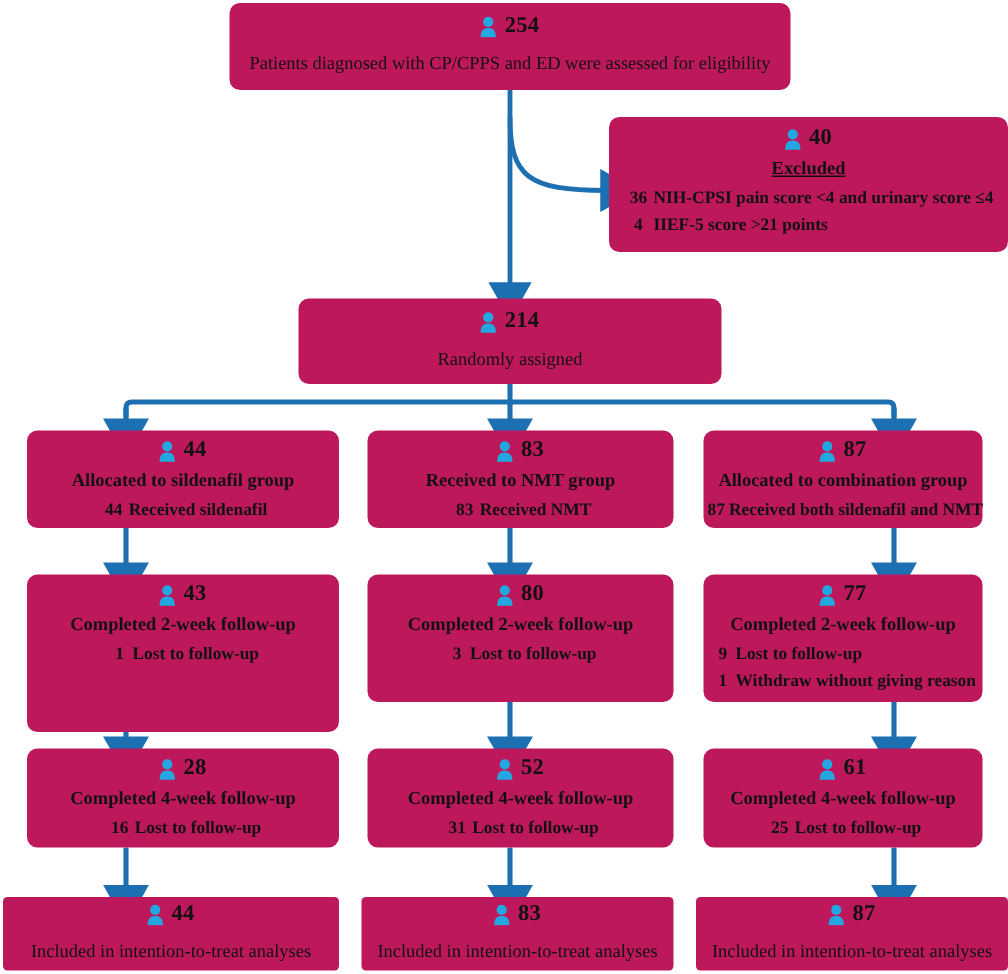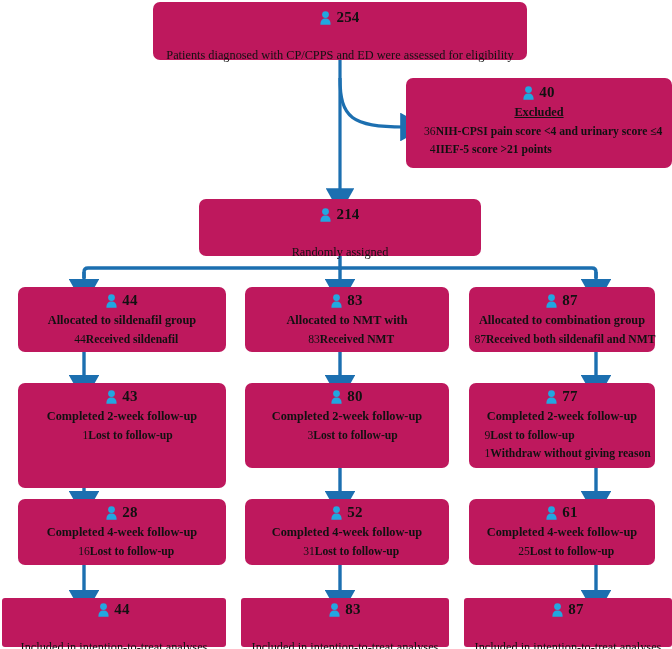--- a/index.html
+++ b/index.html
@@ -44,39 +44,39 @@
     font-size:12.3px;
     line-height:1.25;
     margin-top:5px;
     white-space:nowrap;
   }
   .title.u{text-decoration:underline;}
   .plain{
     font-weight:normal;
     font-size:12.3px;
     line-height:1.3;
-    margin-top:23px;
+    margin-top:10px;
     white-space:nowrap;
   }
   .rows{
     margin-top:3px;
     display:inline-block;
     text-align:left;
   }
   .row{
     display:flex;
     align-items:baseline;
     font-size:11.6px;
     line-height:1.5;
     white-space:nowrap;
   }
   .row .n{
-    font-weight:normal;
+    font-weight:bold;
     min-width:17px;
-    text-align:right;
+    text-align:center;
     flex:0 0 auto;
   }
   .row .n.w2{min-width:20px;}
   .row .t{font-weight:bold;}
 
   
   .wires{position:absolute;inset:0;z-index:1;}
 </style>
 </head>
 <body>
@@ -184,21 +184,21 @@
   <div class="box" style="left:245px;top:287px;width:204px;height:65px;padding-top:6px;">
     <div class="hdr">
       <span class="person">
         <svg viewBox="0 0 11 14">
             <circle cx="5.5" cy="3.6" r="3.4" fill="#22a7e0"></circle>
             <path d="M0.4,13.8 C0.4,9.2 2.4,7.6 5.5,7.6 C8.6,7.6 10.6,9.2 10.6,13.8 Z" fill="#22a7e0"></path>
           </svg>
       </span>
       <span class="num">83</span>
     </div>
-    <div class="title">Allocated to NMT with</div>
+    <div class="title">Received to NMT group</div>
     <div class="rows">
       <div class="row">
         <span class="n w2">83</span>
         <span class="t">Received NMT</span>
       </div>
     </div>
   </div>
 
   <div class="box" style="left:469px;top:287px;width:186px;height:65px;padding-top:6px;">
     <div class="hdr">

